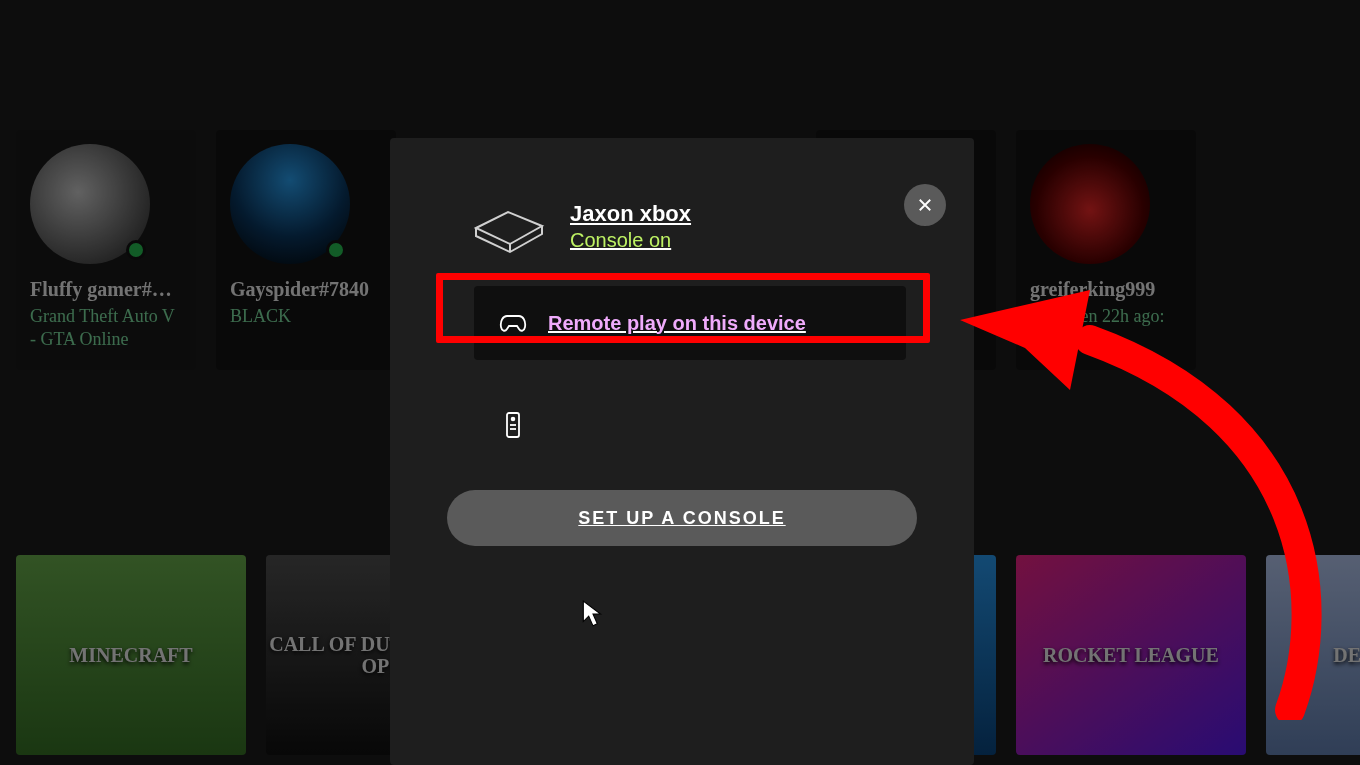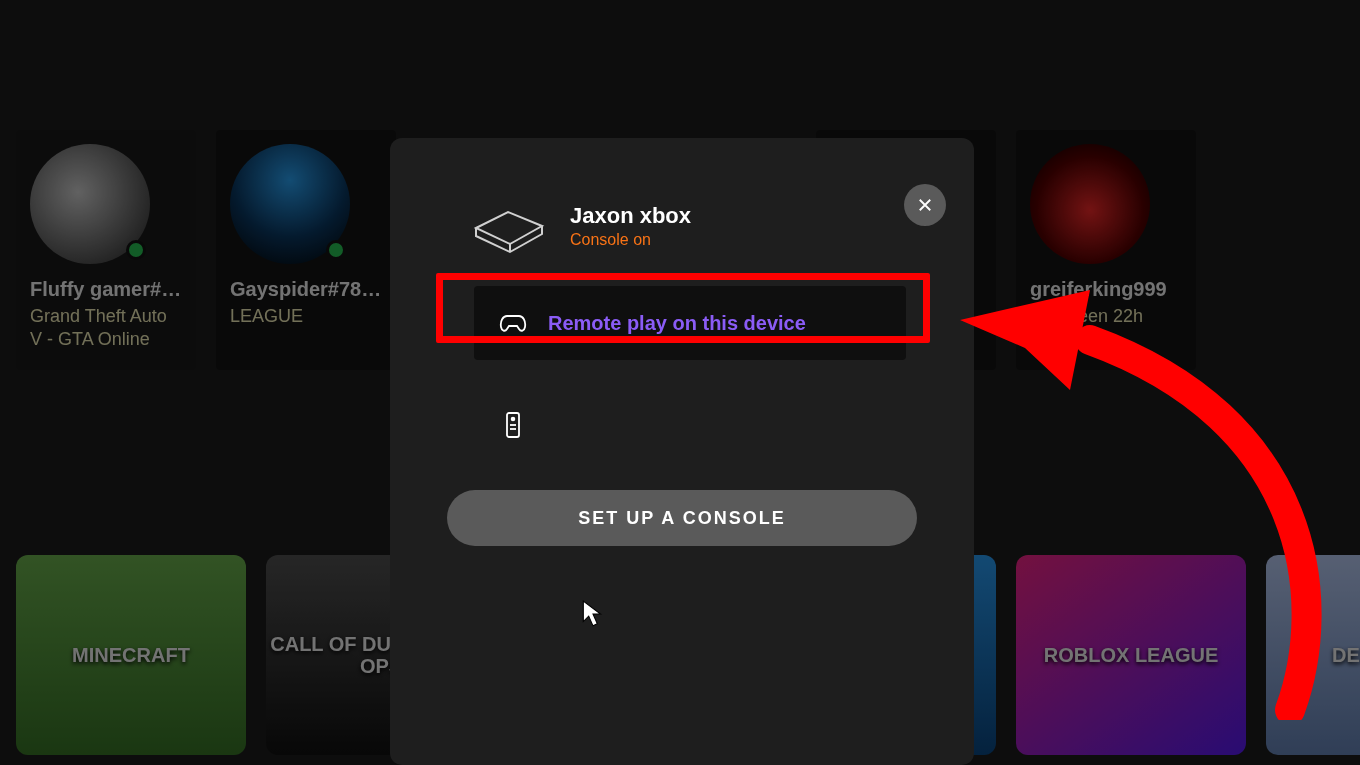--- a/index.html
+++ b/index.html
@@ -1,41 +1,41 @@
 <!DOCTYPE html>
 <html><head>
 <meta charset="utf-8">
 <style>
   * { box-sizing: border-box; margin: 0; padding: 0; }
   html, body { width: 1360px; height: 765px; overflow: hidden; background: #0d0d0d; font-family: "Segoe UI", Arial, sans-serif; color: #fff; }
   body { position: relative; }
 
   
-  .bg-layer { position: absolute; inset: 0; filter: brightness(0.45); }
+  .bg-layer { position: absolute; inset: 0; filter: brightness(0.45); font-family: Liberation Serif, serif; }
   .friends-row { position: absolute; top: 130px; left: 0; right: 0; display: flex; gap: 20px; padding-left: 16px; }
   .friend-card { width: 180px; background: #141414; border-radius: 4px; padding: 14px 14px 20px 14px; }
   .friend-card.lighter { background: #1b1b1b; }
   .avatar-wrap { position: relative; width: 120px; height: 120px; margin-bottom: 14px; }
   .avatar { width: 120px; height: 120px; border-radius: 50%; background: #333; background-size: cover; background-position: center; }
   .presence-dot { position: absolute; right: 4px; bottom: 4px; width: 20px; height: 20px; border-radius: 50%; background: #29cc56; border: 3px solid #141414; }
   .friend-name { font-size: 20px; font-weight: 600; color: #fff; white-space: nowrap; overflow: hidden; text-overflow: ellipsis; margin-bottom: 4px; }
-  .friend-status { font-size: 18px; color: #fef9c3; line-height: 1.25; }
+  .friend-status { font-size: 18px; color: #86efac; line-height: 1.25; }
   .games-row { position: absolute; top: 555px; left: 0; right: 0; display: flex; gap: 20px; padding-left: 16px; }
-  .game-tile { flex: 0 0 230px; height: 200px; border-radius: 12px; background: #222; background-size: cover; background-position: center; display: flex; align-items: center; justify-content: center; font-weight: 800; color: #fff; font-size: 20px; text-shadow: 0 2px 4px #000; }
+  .game-tile { flex: 0 0 230px; height: 200px; border-radius: 4px; background: #222; background-size: cover; background-position: center; display: flex; align-items: center; justify-content: center; font-weight: 800; color: #fff; font-size: 20px; text-shadow: 0 2px 4px #000; }
 
   
-  .modal { position: absolute; left: 390px; top: 138px; width: 584px; height: 627px; background: #1e1e1e; border-radius: 12px; padding: 36px 28px 28px 28px; }
+  .modal { position: absolute; left: 390px; top: 138px; width: 584px; height: 627px; background: #1e1e1e; border-radius: 4px; padding: 36px 28px 28px 28px; text-decoration: underline; }
   .close-btn { position: absolute; top: 46px; right: 28px; width: 42px; height: 42px; border-radius: 50%; background: #5a5a5a; display: flex; align-items: center; justify-content: center; cursor: pointer; }
   .close-btn svg { width: 18px; height: 18px; stroke: #fff; stroke-width: 2.5; }
   .console-header { display: flex; align-items: center; gap: 20px; margin-left: 50px; margin-top: 22px; margin-bottom: 30px; }
   .console-icon { width: 82px; height: 60px; display: flex; align-items: center; justify-content: center; }
   .console-title { font-size: 22px; font-weight: 600; }
-  .console-sub { font-size: 16px; color: #f97316; margin-top: 2px; }
+  .console-sub { font-size: 20px; color: #bef264; margin-top: 2px; }
   .option-list { margin-left: 56px; margin-right: 40px; }
-  .option-btn { width: 100%; display: flex; align-items: center; gap: 20px; padding: 22px 24px; background: transparent; border: none; color: #8b5cf6; font-size: 20px; font-weight: 600; cursor: pointer; text-align: left; margin-bottom: 28px; }
+  .option-btn { width: 100%; display: flex; align-items: center; gap: 20px; padding: 22px 24px; background: transparent; border: none; color: #f0abfc; font-size: 20px; font-weight: 600; cursor: pointer; text-align: left; margin-bottom: 28px; }
   .option-btn.primary { background: #0f0f0f; border-radius: 4px; }
   .option-btn .icon-slot { width: 30px; height: 30px; display: flex; align-items: center; justify-content: center; flex: 0 0 30px; }
   .setup-btn { display: flex; align-items: center; justify-content: center; width: 470px; height: 56px; margin: 20px auto 0 auto; background: #5a5a5a; border: none; border-radius: 28px; color: #fff; font-size: 18px; font-weight: 700; letter-spacing: 2px; cursor: pointer; }
 
   
   .annot-box { position: absolute; left: 436px; top: 273px; width: 494px; height: 70px; border: 7px solid #ff0000; border-radius: 2px; pointer-events: none; }
   .annot-arrow { position: absolute; left: 930px; top: 280px; width: 420px; height: 440px; pointer-events: none; }
   .cursor { position: absolute; left: 582px; top: 600px; width: 22px; height: 28px; pointer-events: none; }
 
   
@@ -63,21 +63,21 @@
       </div>
       <div class="friend-name">Fluffy gamer#…</div>
       <div class="friend-status">Grand Theft Auto V - GTA Online</div>
     </div>
     <div class="friend-card">
       <div class="avatar-wrap">
         <div class="avatar av2"></div>
         <div class="presence-dot"></div>
       </div>
       <div class="friend-name">Gayspider#7840</div>
-      <div class="friend-status">LEAGUE</div>
+      <div class="friend-status">BLACK</div>
     </div>
     <div class="friend-card" style="visibility:hidden"></div>
     <div class="friend-card" style="visibility:hidden"></div>
     <div class="friend-card">
       <div class="avatar-wrap">
         <div class="avatar av3"></div>
         <div class="presence-dot"></div>
       </div>
       <div class="friend-name">Minecraft08#9…</div>
       <div class="friend-status"></div>
@@ -98,21 +98,21 @@
     <div class="game-tile gt2">
         <span style="text-align:center;line-height:1.1">CALL OF DUTY BLACK OPS</span>
       </div>
     <div class="game-tile gt3">
         <span></span>
       </div>
     <div class="game-tile gt4">
         <span></span>
       </div>
     <div class="game-tile gt5">
-        <span style="text-align:center;line-height:1.1">ROBLOX LEAGUE</span>
+        <span style="text-align:center;line-height:1.1">ROCKET LEAGUE</span>
       </div>
     <div class="game-tile gt6">
         <span>DESCEND</span>
       </div>
   </div>
 </div>
 
 <div class="modal">
   <div class="close-btn">
     <svg viewBox="0 0 24 24" fill="none">

